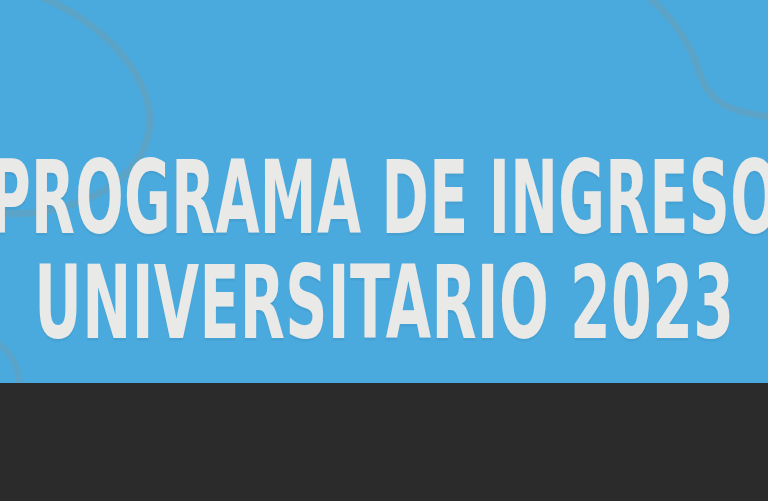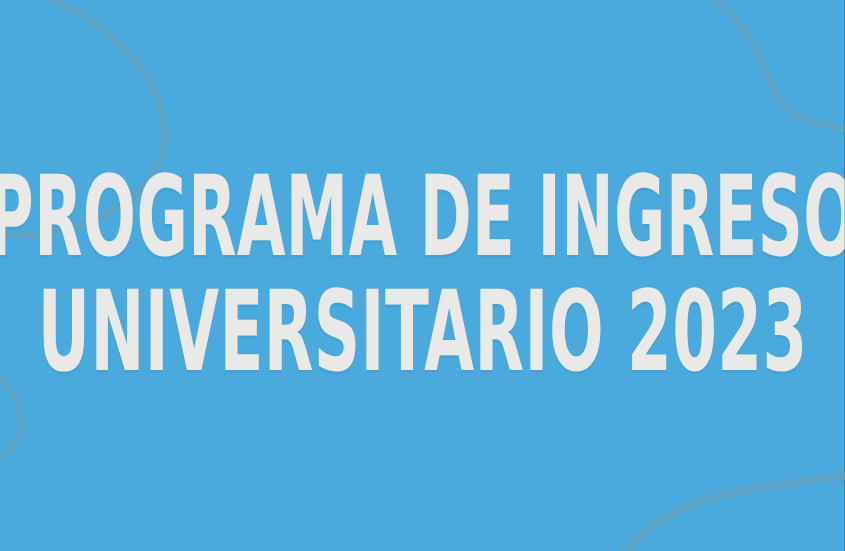--- a/index.html
+++ b/index.html
@@ -4,21 +4,21 @@
 <style>
   html, body {
     margin: 0;
     padding: 0;
     background: #2b2b2b;
   }
 
   #banner {
     position: relative;
     width: 768px;
-    height: 501px;
+    height: 383px;
     overflow: hidden;
     background: #4aa9dd;
     font-family: "DejaVu Sans", sans-serif;
   }
 
   
   #decor {
     position: absolute;
     left: 0;
     top: 0;

